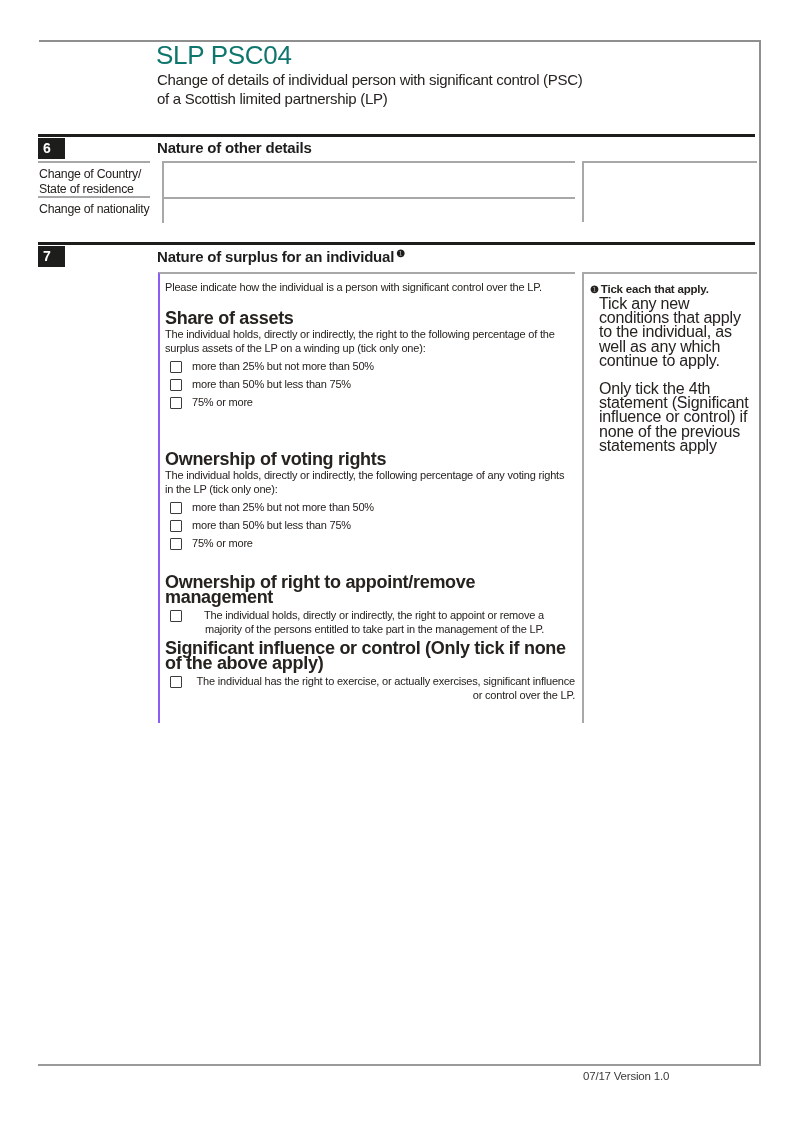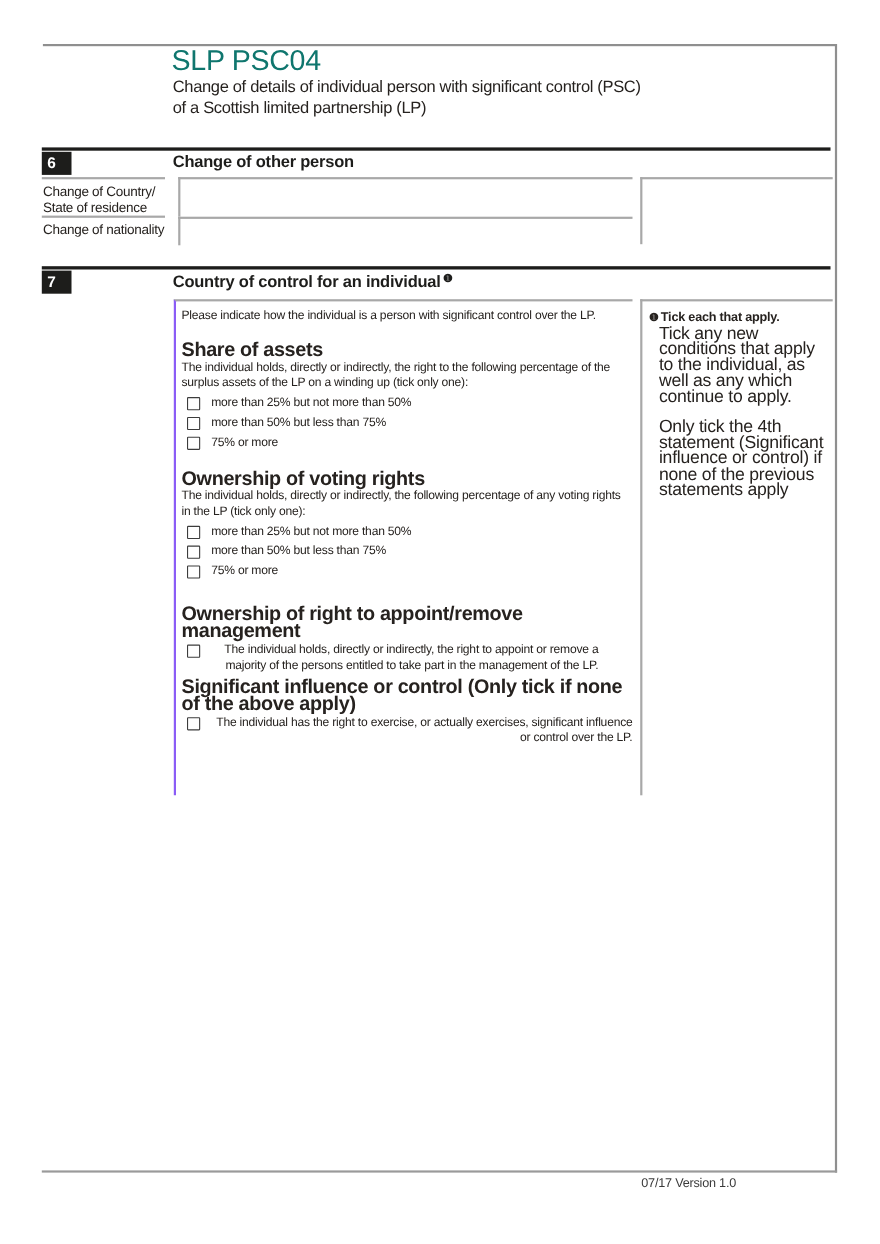--- a/index.html
+++ b/index.html
@@ -41,21 +41,21 @@
   .opt { display:flex; align-items:flex-start; margin:4px 0 4px 5px; }
   .cb { width:12px; height:12px; border:1.6px solid #3c3c3c; border-radius:1px;
         background:#fff; flex:0 0 auto; margin:1px 10px 0 0; }
   .opt-label { font-size:11px; letter-spacing:-0.2px; line-height:13.8px;text-align:right; }
   .opt-label.w3 { width:352px; }
   .opt-label.w2 { width:385px; }
 
   .mt-share   { margin-top:16px; }
   .mt-desc    { margin-top:2px; }
   .mt-opts    { margin-top:5px; }
-  .mt-voting  { margin-top:18px; }
+  .mt-voting  { margin-top:42px; }
   .mt-appoint { margin-top:24px; }
   .mt-signif  { margin-top:5px; }
 
   
   .notesbox { left:582px; top:272px; width:175px; height:451px;
               border-top:2px solid #a8a8a8; border-left:2px solid #a8a8a8;
               padding:8px 5px 0 6px; }
   .note-head { font-size:11.5px; font-weight:bold; letter-spacing:-0.2px; line-height:14px; display:flex; }
   .note-head .marker { font-size:10px; margin-right:2px; position:relative; top:1px; }
   .note-p { margin-left:9px; width:158px; font-size:16px; letter-spacing:-0.2px; line-height:14.2px; margin-top:1px; }
@@ -71,40 +71,40 @@
 <div class="abs frame-bottom"></div>
 
 <div class="abs form-code">SLP PSC04</div>
 <div class="abs subtitle">
   <div>Change of details of individual person with significant control (PSC)</div>
   <div>of a Scottish limited partnership (LP)</div>
 </div>
 
 <div class="abs rule-thick" style="top:134px;"></div>
 <div class="abs badge" style="top:138px;">6</div>
-<div class="abs sec-title" style="top:139px;">Change of other person</div>
+<div class="abs sec-title" style="top:139px;">Nature of other details</div>
 
 <div class="abs gline-h" style="left:38px; top:161px; width:112px;"></div>
 <div class="abs fldlabel" style="top:167px;">
   <div>Change of Country/</div>
   <div>State of residence</div>
 </div>
 <div class="abs inputbox" style="left:162px; top:161px; width:413px; height:36px;"></div>
 
 <div class="abs gline-h" style="left:38px; top:196px; width:112px;"></div>
 <div class="abs fldlabel" style="top:202px;">
   <div>Change of nationality</div>
 </div>
 <div class="abs inputbox" style="left:162px; top:197px; width:413px; height:26px;"></div>
 
 <div class="abs sidebox" style="left:582px; top:161px; width:175px; height:61px;"></div>
 
 <div class="abs rule-thick" style="top:242px;"></div>
 <div class="abs badge" style="top:246px;">7</div>
-<div class="abs sec-title" style="top:248px;"><span>Country of control for an individual</span><span class="sup-marker">❶</span></div>
+<div class="abs sec-title" style="top:248px;"><span>Nature of surplus for an individual</span><span class="sup-marker">❶</span></div>
 
 <div class="abs mainbox">
   <p class="p-intro">Please indicate how the individual is a person with significant control over the LP.</p>
 
   <div class="subhead mt-share">Share of assets</div>
   <p class="desc mt-desc">The individual holds, directly or indirectly, the right to the following percentage of the surplus assets of the LP on a winding up (tick only one):</p>
   <div class="mt-opts">
     <div class="opt">
       <span class="cb"></span>
       <span class="opt-label">more than 25% but not more than 50%</span>

